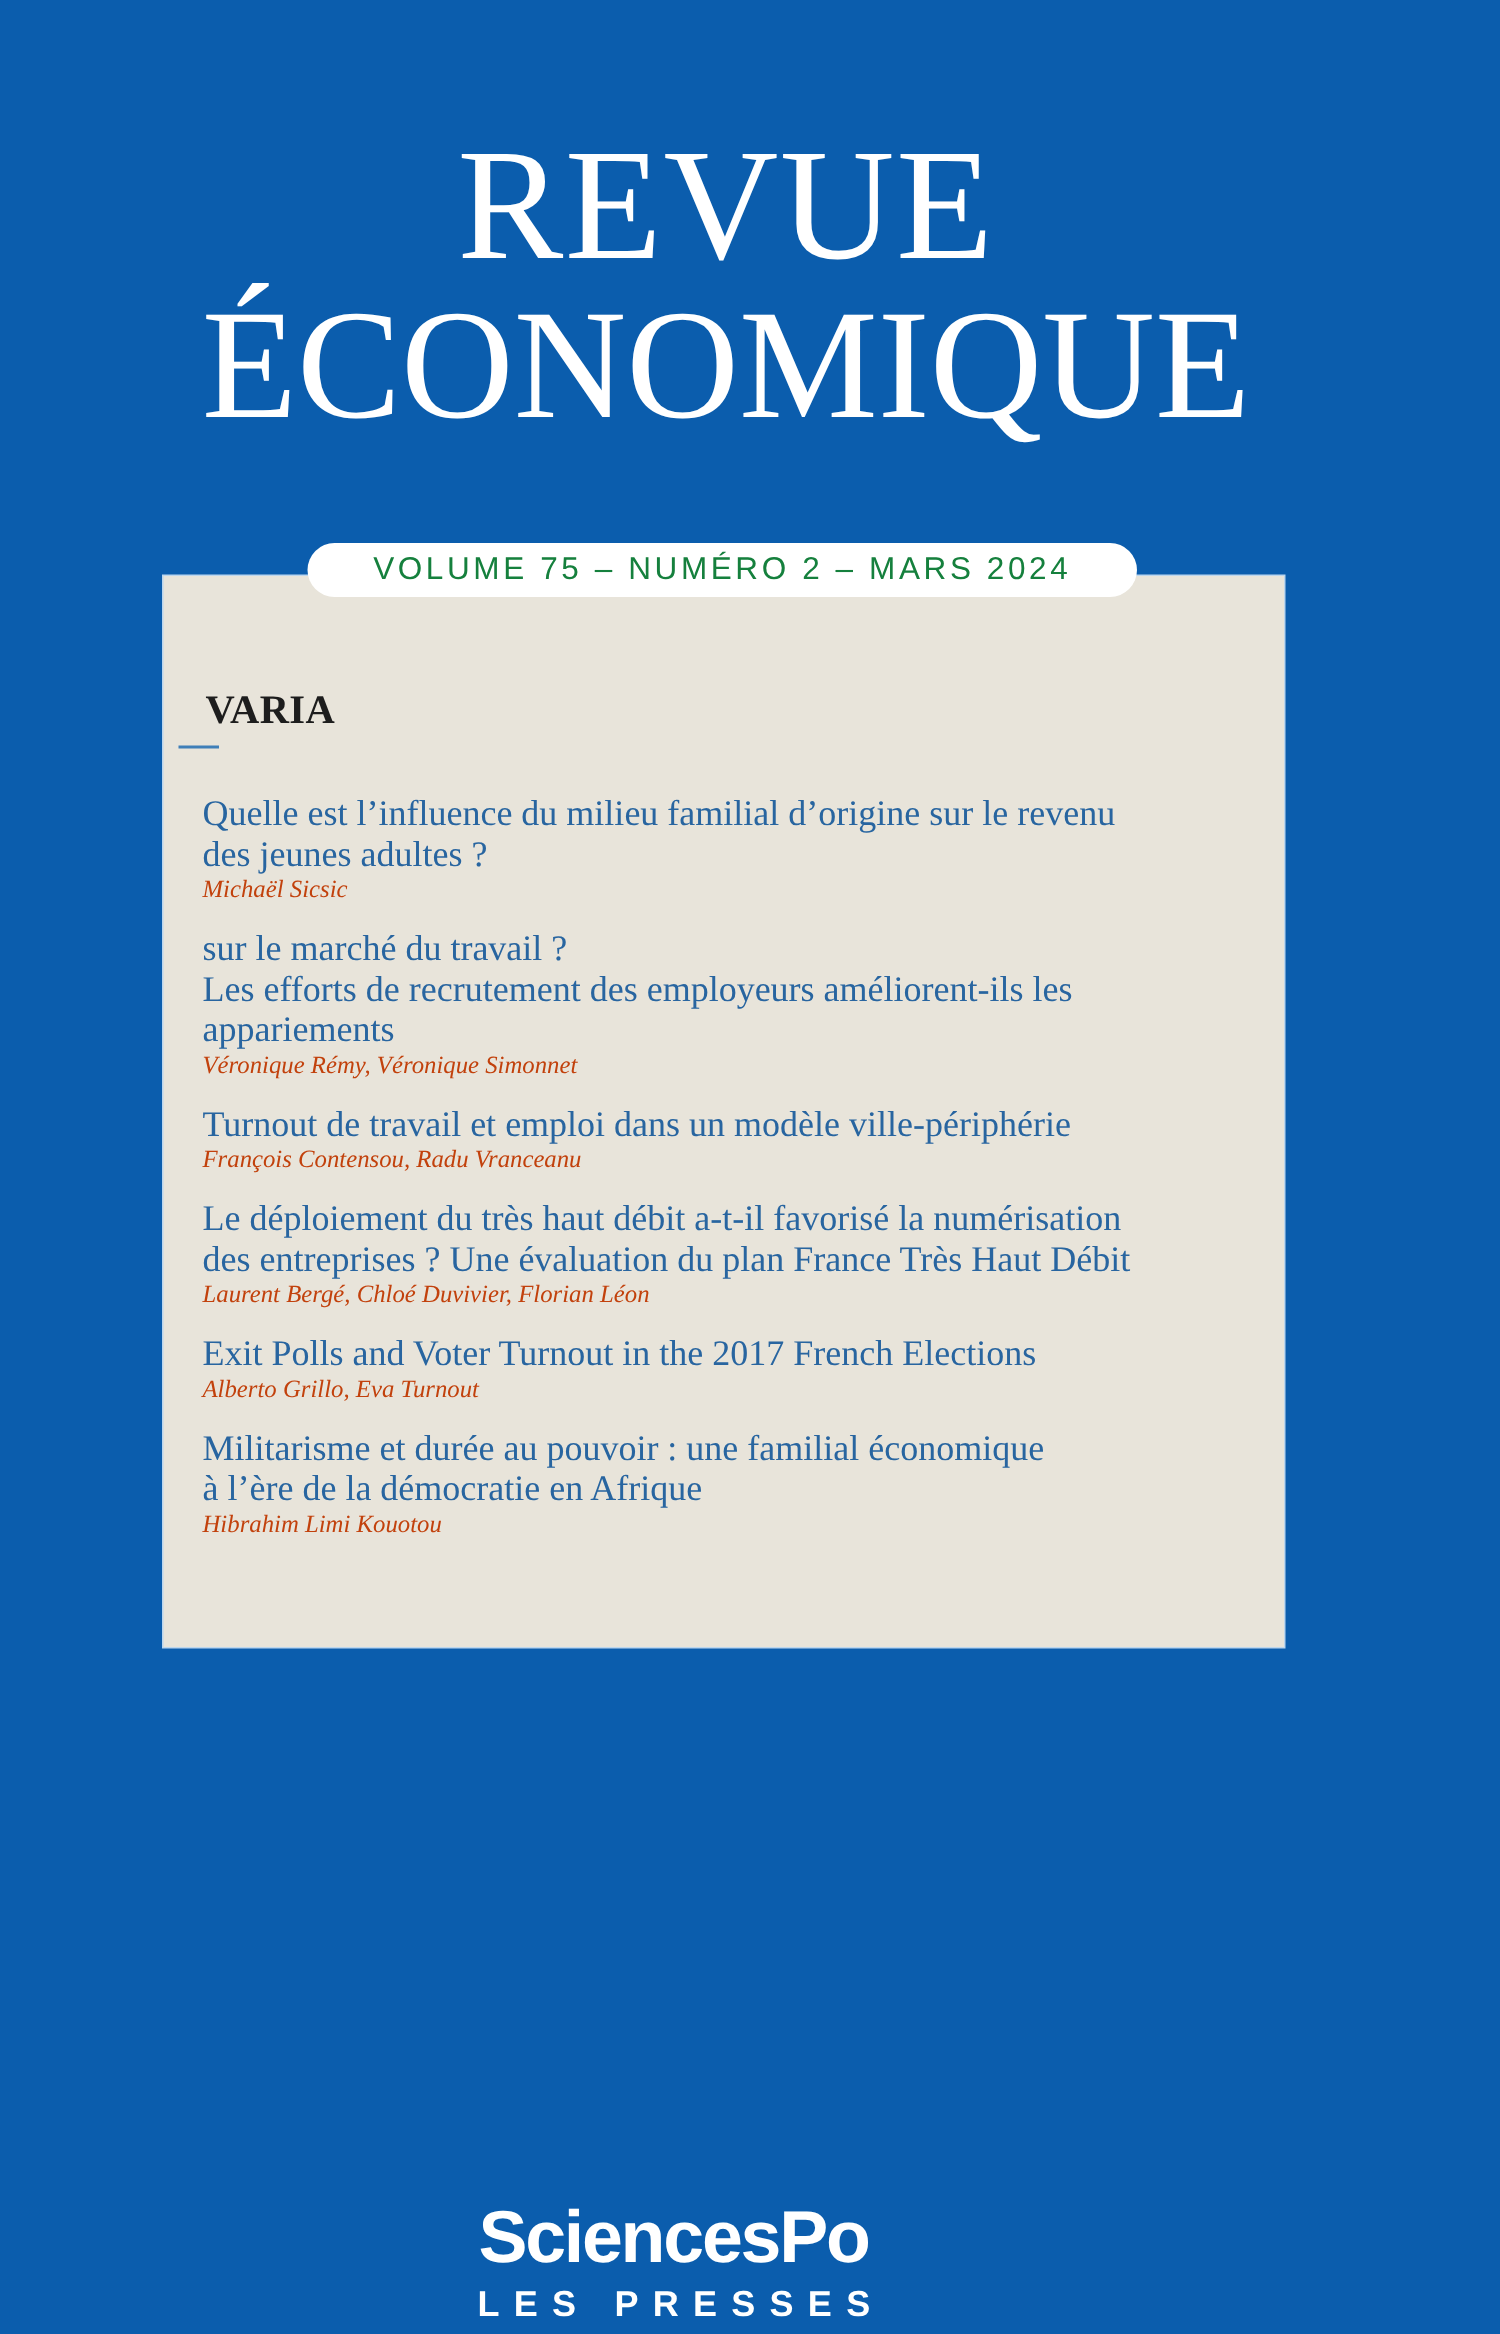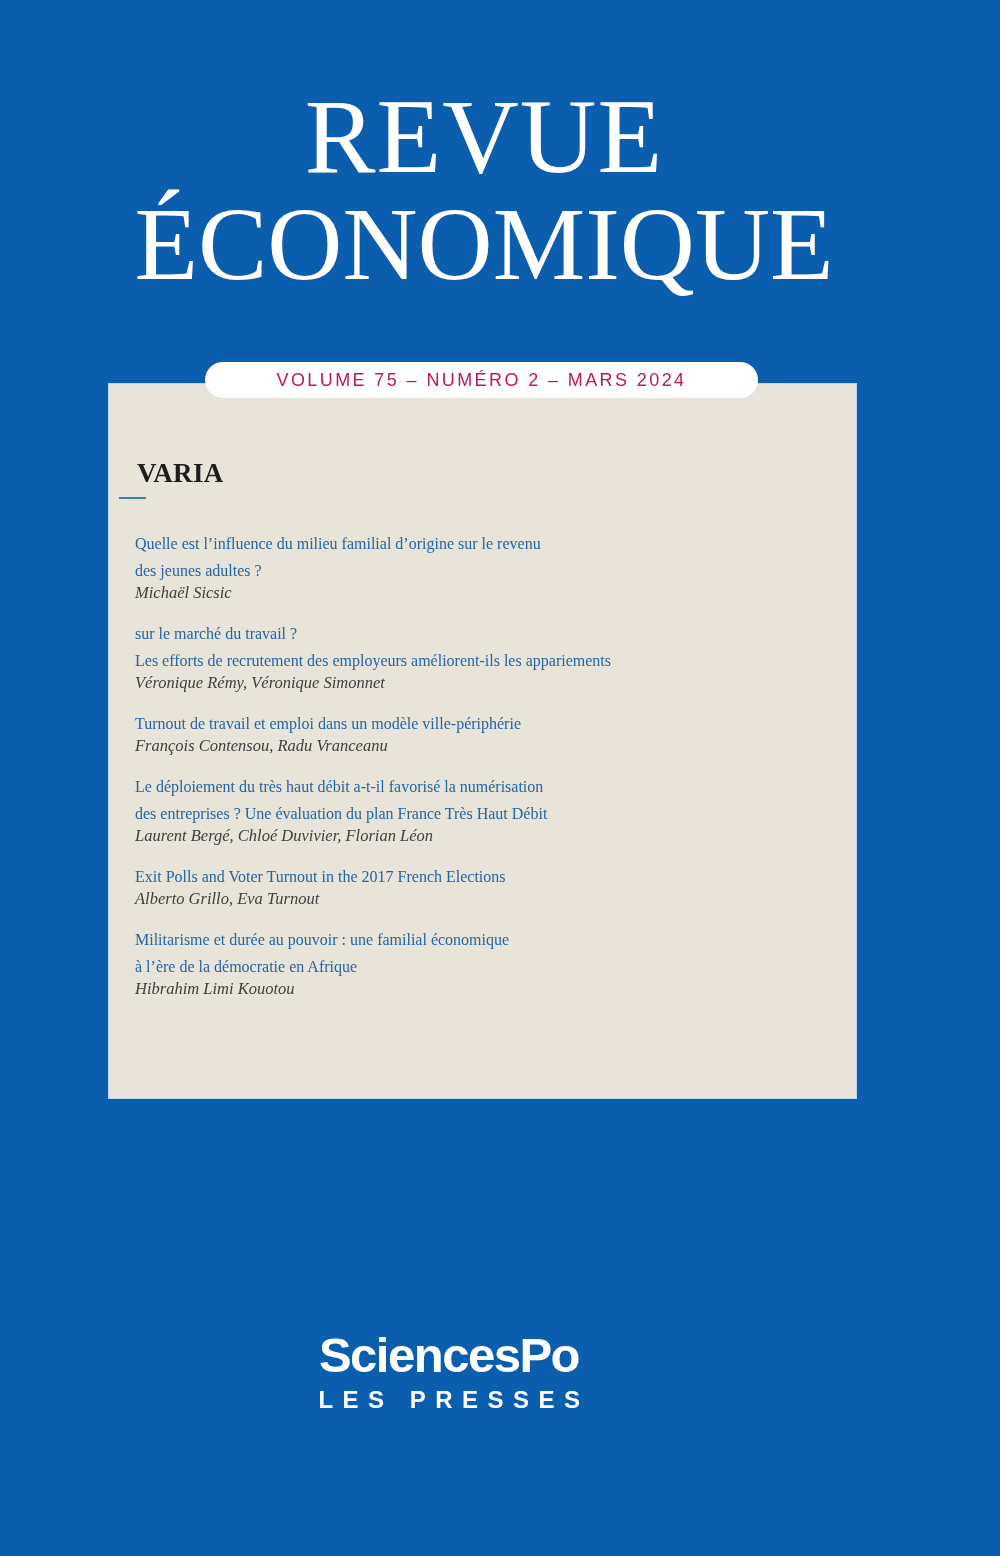--- a/index.html
+++ b/index.html
@@ -25,48 +25,48 @@
       width: 747px; height: 714px;
       background: #e8e4da;
       box-shadow: 0 0 0 1px #bcd6ee;
     }
     .pill {
       position: absolute; left: 205px; top: 362px;
       width: 553px; height: 36px;
       background: #ffffff; border-radius: 18px;
       display: flex; align-items: center; justify-content: center;
       font-family: "Liberation Sans", sans-serif;
-      font-size: 18px; letter-spacing: 2.4px; color: #be185d;
+      font-size: 21px; letter-spacing: 2.4px; color: #15803d;
       z-index: 2;
     }
     .section-title {
       position: absolute; left: 28px; top: 74px;
       font-family: "Liberation Serif", serif;
       font-weight: bold; font-size: 27px; color: #1d1d1d;
       letter-spacing: 0.3px;
     }
     .section-rule {
       position: absolute; left: 10px; top: 113px;
       width: 27px; height: 2px; background: #3f7fb8;
     }
     .articles {
       position: absolute; left: 26px; top: 146px; width: 700px;
     }
     .article { margin-bottom: 16px; }
     .article-title {
       font-family: "Liberation Serif", serif;
-      font-size: 16px; line-height: 27px; color: #2865a0;
+      font-size: 24px; line-height: 27px; color: #2865a0;
     }
     .article-authors {
       font-family: "Liberation Serif", serif;
-      font-style: italic; font-size: 16.5px; line-height: 22px; color: #404040;
+      font-style: italic; font-size: 16.5px; line-height: 22px; color: #c2410c;
       margin-top: -2px;
     }
     .logo {
-      position: absolute; left: 0; width: 916px; top: 1331px;
+      position: absolute; left: 0; width: 916px; top: 1468px;
       text-align: center; color: #ffffff;
     }
     .logo-main {
       font-family: "Liberation Sans", sans-serif; font-weight: bold;
       font-size: 49px; letter-spacing: -1.5px; line-height: 1;
       display: block; margin-left: -18px;
     }
     .logo-sub {
       font-family: "Liberation Sans", sans-serif; font-weight: bold;
       font-size: 24px; letter-spacing: 9.5px; line-height: 1;

